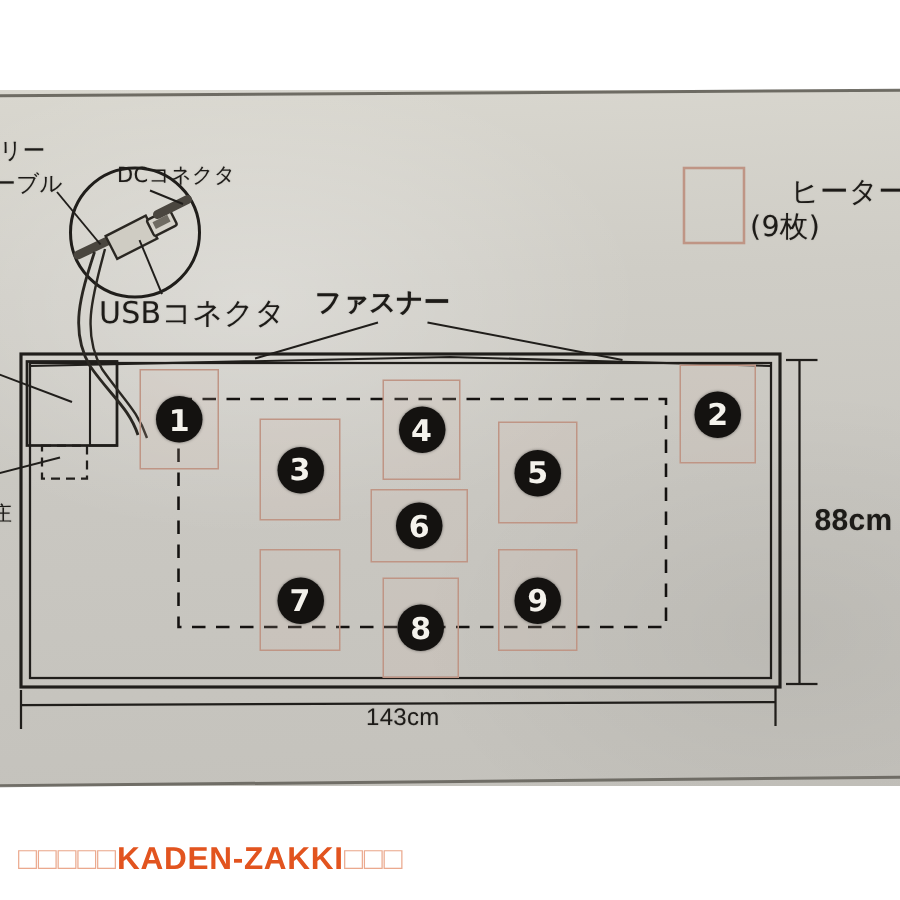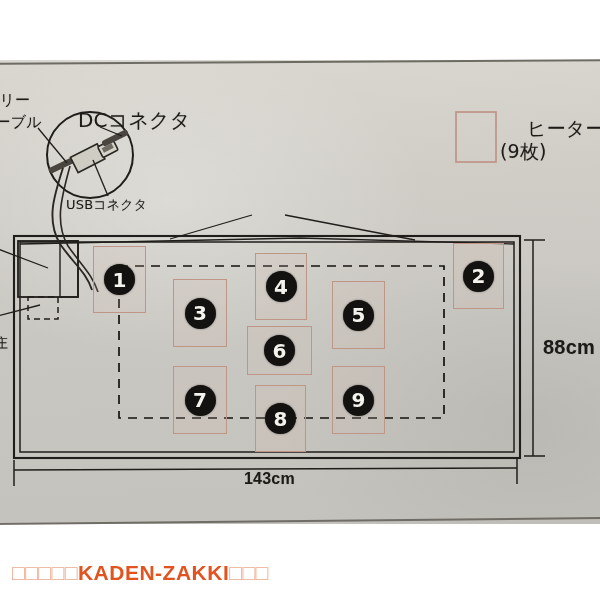--- a/index.html
+++ b/index.html
@@ -66,29 +66,29 @@
     color: #1d1b18;
     font-family: "DejaVu Sans", "Liberation Sans", sans-serif;
     white-space: nowrap;
     line-height: 1.08;
     letter-spacing: .2px;
     text-shadow: 0 0 1px rgba(90,88,80,.35);
   }
 
   #lbl-battery   { left: -16px; top: 92px;  font-size: 15px; }
   #lbl-cable     { left: -20px; top: 114px; font-size: 15px; }
-  #lbl-dc        { left: 78px;  top: 110px; font-size: 20px; }
-  #lbl-usb       { left: 66px;  top: 198px; font-size: 13px; }
+  #lbl-dc        { left: 78px;  top: 110px; font-size: 14px; }
+  #lbl-usb       { left: 66px;  top: 198px; font-size: 20px; }
   #lbl-fastener  { left: 210px; top: 193px; font-size: 17.5px; font-weight: 600; }
   #lbl-heater    { left: 527px; top: 118px; font-size: 19px; }
   #lbl-heater2   { left: 500px; top: 141px; font-size: 19px; }
   #lbl-88        { left: 543px; top: 337px; font-size: 20px;
                    font-family: "Liberation Sans", sans-serif; font-weight: 600; }
   #lbl-143       { left: 244px; top: 470px; font-size: 16px;
-                   font-family: "Liberation Sans", sans-serif; font-weight: 700; }
+                   font-family: "Liberation Sans", sans-serif; font-weight: 400; }
   #lbl-pocket    { left: -6px;  top: 336px; font-size: 14px; }
 
   
   .heater {
     position: absolute;
     border: 1.6px solid #bf9585;
     background: rgba(214,188,175, .16);
     box-sizing: border-box;
   }
   
@@ -205,20 +205,21 @@
       <div class="heater" style="left: 255px; top: 385px; width: 51px; height: 67px;"></div>
       <div class="badge" style="left: 265px; top: 403px; width: 31px; height: 31px; font-size: 20px;">8</div>
       <div class="heater" style="left: 332px; top: 366px; width: 53px; height: 68px;"></div>
       <div class="badge" style="left: 343px; top: 384.5px; width: 31px; height: 31px; font-size: 20px;">9</div>
     </div>
 
   <div class="lbl" id="lbl-battery">テリー</div>
   <div class="lbl" id="lbl-cable">ケーブル</div>
   <div class="lbl" id="lbl-dc">DCコネクタ</div>
   <div class="lbl" id="lbl-usb">USBコネクタ</div>
+  <div class="lbl" id="lbl-fastener">ファスナー</div>
   <div class="lbl" id="lbl-pocket">庄</div>
 
   <div class="lbl" id="lbl-heater">ヒーター</div>
   <div class="lbl" id="lbl-heater2">(9枚)</div>
 
   <div class="lbl" id="lbl-88">88cm</div>
   <div class="lbl" id="lbl-143">143cm</div>
 
   <div id="watermark">
     <span class="wm-faint">□□□□□</span><span class="wm-strong">KADEN-ZAKKI</span><span class="wm-faint">□□□</span>

